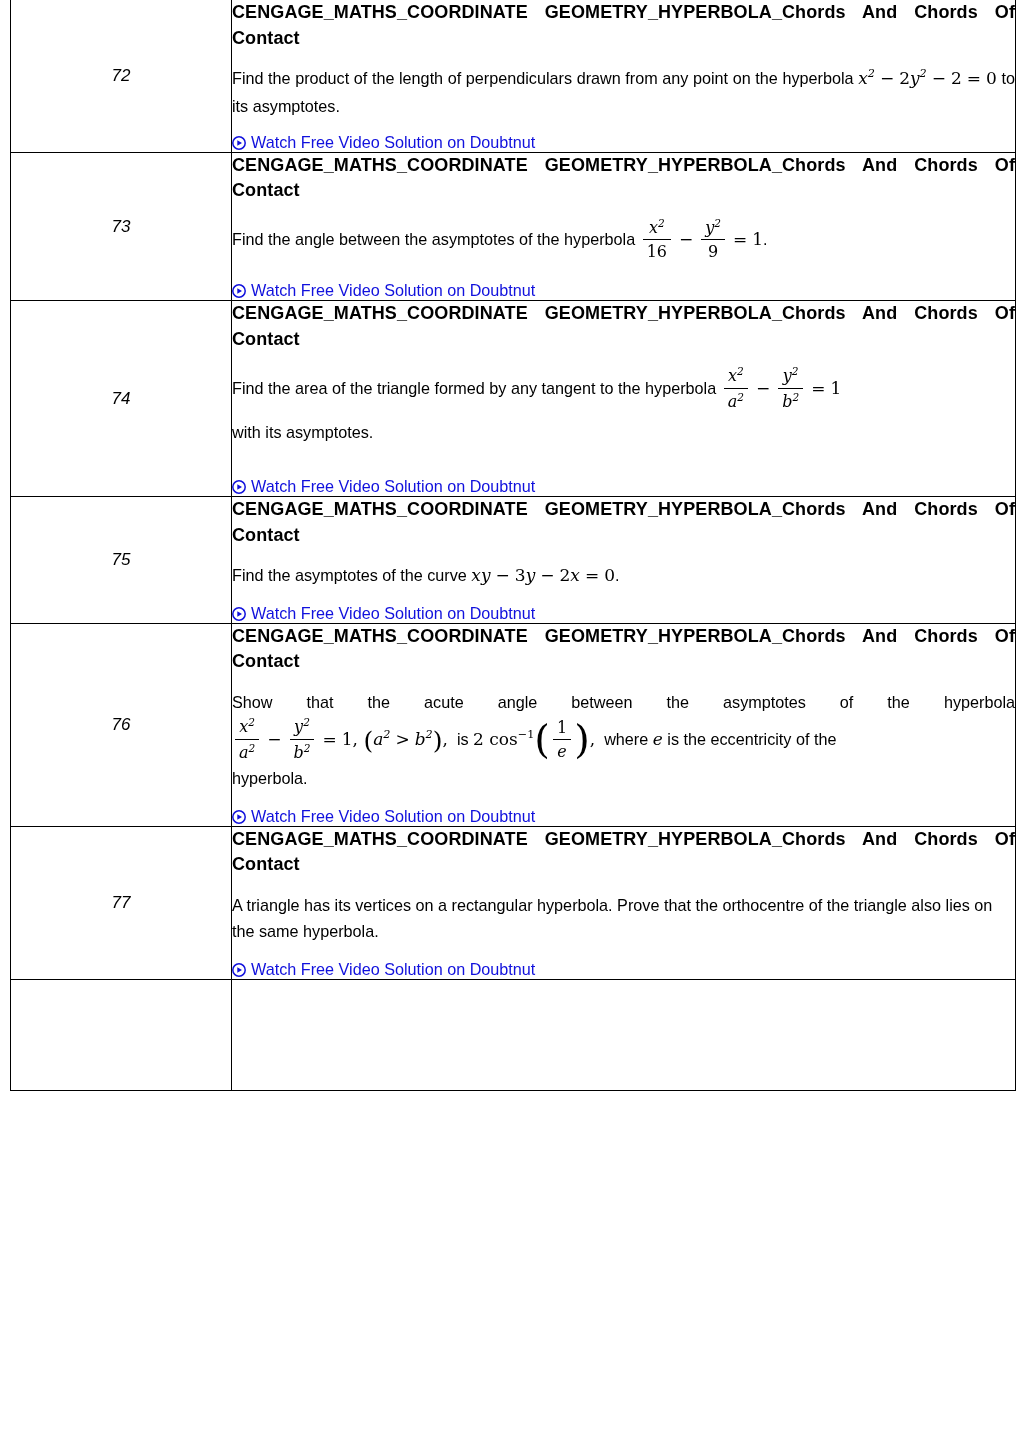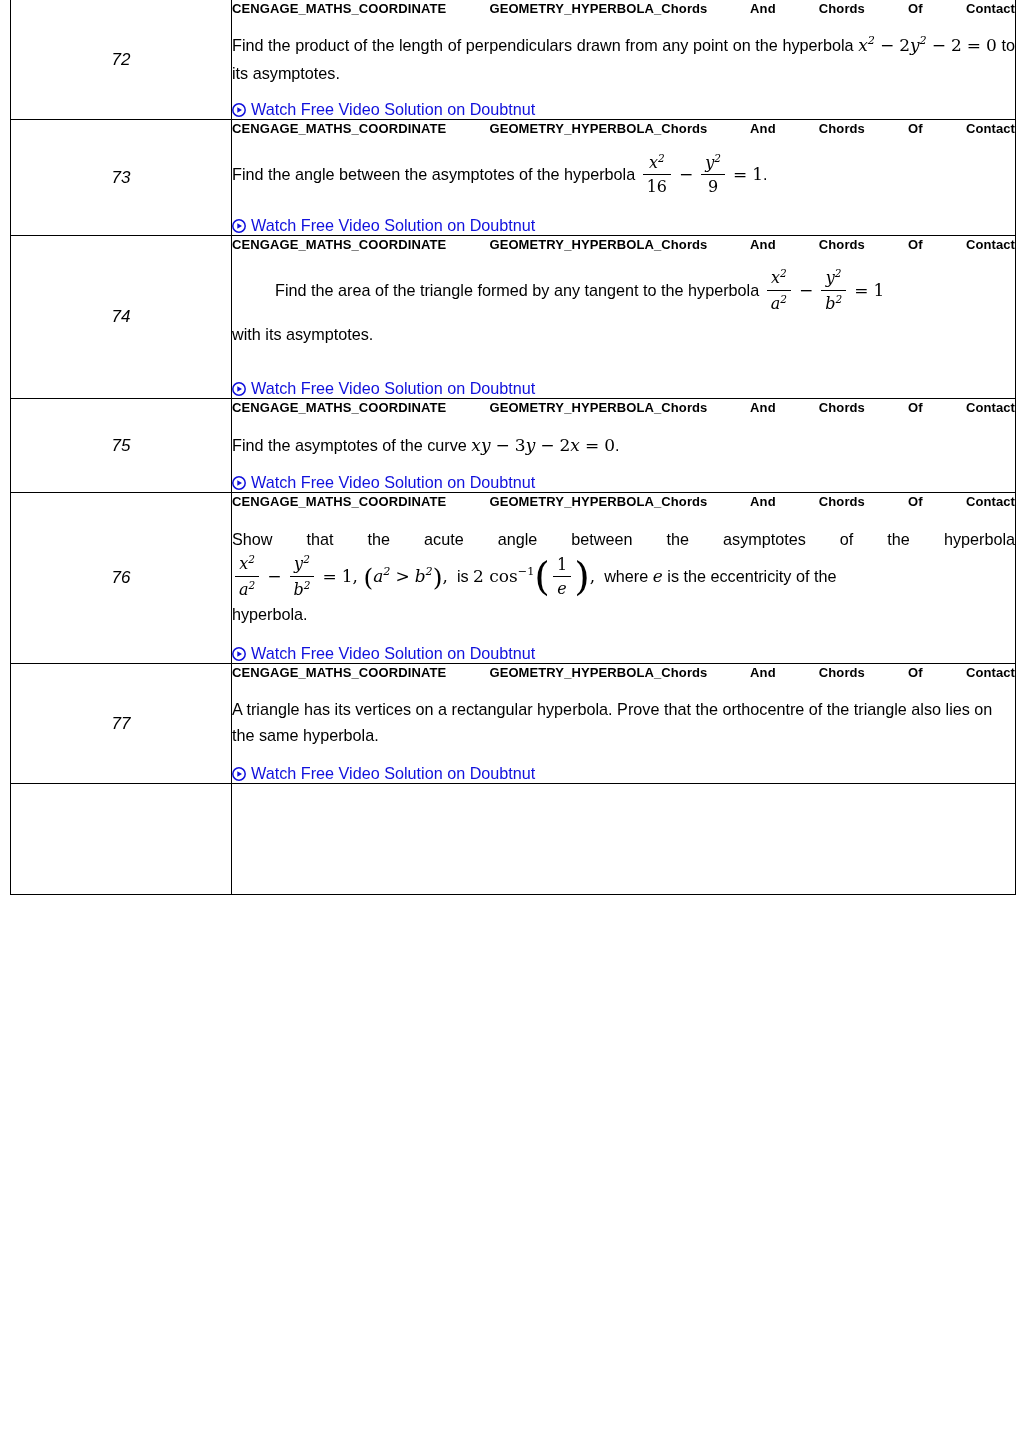--- a/index.html
+++ b/index.html
@@ -54,21 +54,21 @@
   
   tr.clipped-top td {
     border-top: none;
   }
   tr.clipped-top td.bodycell {
     padding-top: 0;
   }
 
   .chapter {
     font-weight: bold;
-    font-size: 13px;
+    font-size: 18px;
     line-height: 1.42;
     letter-spacing: 0.1px;
     text-align: justify;
     text-align-last: justify;
     color: #000;
     margin: 0 0 14px 0;
     word-spacing: 1px;
   }
 
   .qtext {
@@ -209,21 +209,21 @@
         </td>
       </tr>
 
       <tr>
         <td class="numcell">
           <span>74</span>
         </td>
         <td class="bodycell">
           <div class="chapter"><span>CENGAGE_MATHS_COORDINATE</span> <span>GEOMETRY_HYPERBOLA_Chords</span> <span>And</span> <span>Chords Of Contact</span></div>
 
-          <div class="qtext nojustify inline-mathline" style="margin-bottom:6px;margin-left:43px;"><span>Find the area of the triangle formed by any tangent to the hyperbola</span>
+          <div class="qtext nojustify inline-mathline" style="margin-bottom:6px;"><span>Find the area of the triangle formed by any tangent to the hyperbola</span>
             <span class="math"><span class="frac"><span class="fnum">x<sup>2</sup></span><span class="fden">a<sup>2</sup></span></span><span class="op">−</span><span class="frac"><span class="fnum">y<sup>2</sup></span><span class="fden">b<sup>2</sup></span></span><span class="op">=</span><span class="num">1</span></span>
           </div>
           <div class="qtext nojustify" style="margin-bottom:32px;"><span>with its asymptotes.</span></div>
 
           <a class="watch" href="#"><span class="playicon"><svg width="14" height="14" viewBox="0 0 14 14">
                   <circle cx="7" cy="7" r="6.2" fill="none" stroke="#1111dd" stroke-width="1.5"></circle>
                   <polygon points="5.3,4.2 10,7 5.3,9.8" fill="#1111dd"></polygon>
                 </svg></span><span>Watch Free Video Solution on Doubtnut</span></a>
         </td>
       </tr>

